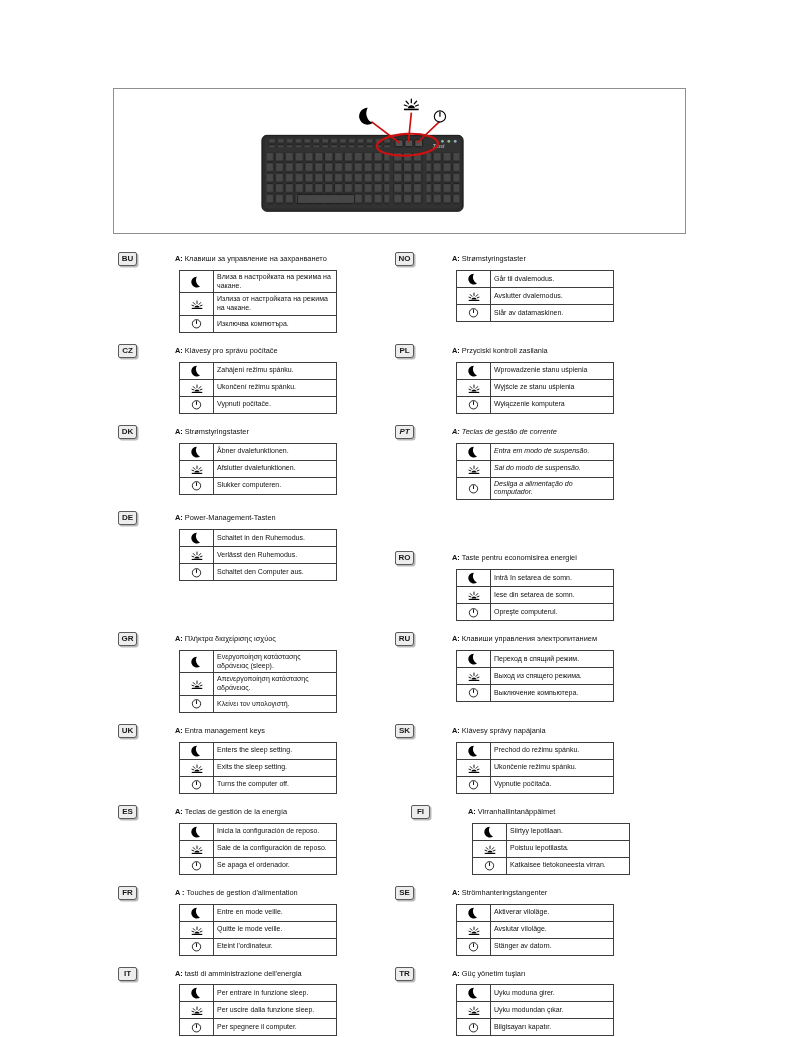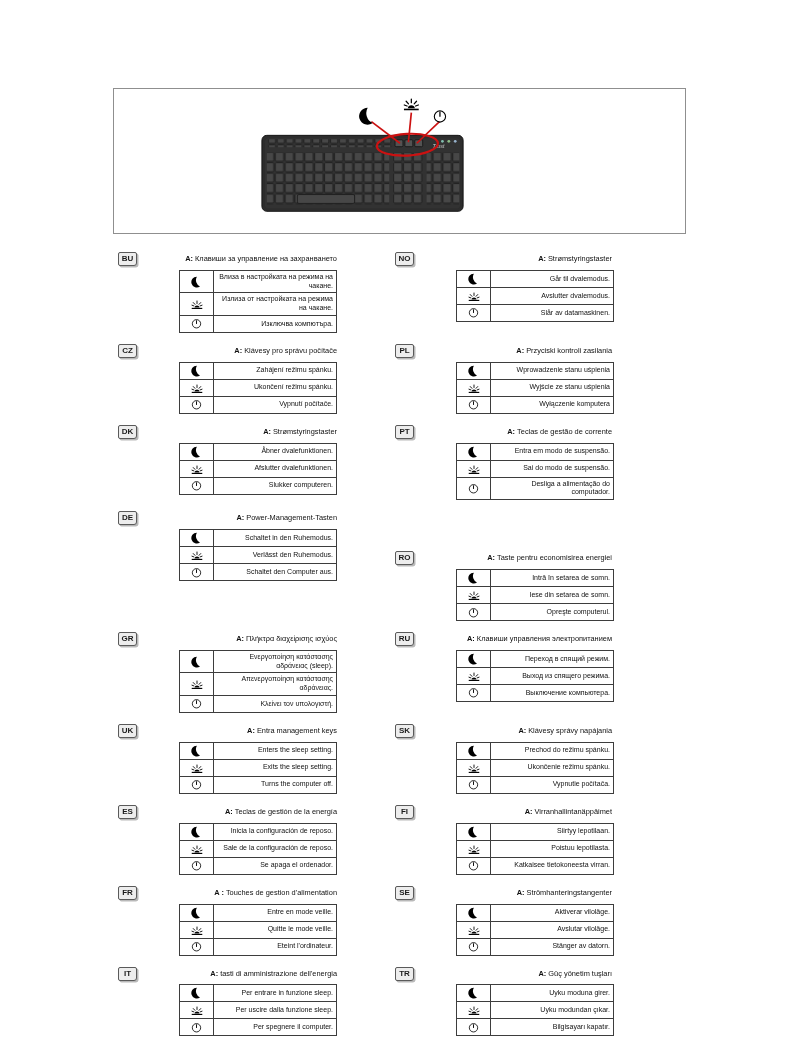--- a/index.html
+++ b/index.html
@@ -20,21 +20,21 @@
     display:grid;grid-template-columns:219px 217px;column-gap:58px;
     align-items:start;
   }
   .lang-section{position:relative;margin-bottom:9px;}
   .lang-tag{
     position:absolute;left:0;top:2px;width:17px;height:12px;
     background:#ededed;border:1px solid #5a5a5a;border-radius:2px 2px 3px 2px;
     font-size:8px;font-weight:bold;line-height:12px;text-align:center;color:#1a1a1a;
     box-shadow:1.5px 1.5px 0 #b9b9b9;
   }
-  .lang-body{margin-left:57px;padding-top:5px;text-align:right;}
+  .lang-body{margin-left:57px;padding-top:5px;}
   .lang-header{font-size:7.4px;line-height:1.2;margin-bottom:6px;color:#101010;}
   .lang-header b{font-weight:bold;margin-right:2px;}
   .action-table{border-collapse:collapse;margin-left:4px;width:158px;table-layout:fixed;}
   .action-table td{
     border:1px solid #3d3d3d;font-size:7px;line-height:1.25;
     padding:2px 3px;vertical-align:middle;color:#101010;
   }
   .action-table td.txt-cell{height:12px;}
   .icon-cell{width:27px;text-align:center;padding:1px 2px;}
   .tbl-icn{display:inline-block;vertical-align:middle;}
@@ -499,21 +499,21 @@
           <svg class="tbl-icn power" viewBox="0 0 20 20">
                   <use href="#icn-power"></use>
                 </svg>
         </td>
         <td class="txt-cell">Wyłączenie komputera</td>
       </tr>
           </tbody>
         </table>
       </div>
     </section>
-    <section class="lang-section" style="grid-area: 3 / 2;">
+    <section class="lang-section" style="grid-area: 3 / 2; font-style: italic;">
       <span class="lang-tag">PT</span>
       <div class="lang-body">
         <div class="lang-header">
           <b>A:</b><span>Teclas de gestão de corrente</span>
         </div>
         <table class="action-table">
           <tbody>
       <tr>
         <td class="icon-cell">
           <svg class="tbl-icn moon" viewBox="0 0 20 20">
@@ -643,21 +643,21 @@
           <svg class="tbl-icn power" viewBox="0 0 20 20">
                   <use href="#icn-power"></use>
                 </svg>
         </td>
         <td class="txt-cell">Выключение компьютера.</td>
       </tr>
           </tbody>
         </table>
       </div>
     </section>
-    <section class="lang-section" style="grid-area: 7 / 2;">
+    <section class="lang-section" style="grid-area: 7 / 2; margin-left: 16px;">
       <span class="lang-tag">FI</span>
       <div class="lang-body">
         <div class="lang-header">
           <b>A:</b><span>Virranhallintanäppäimet</span>
         </div>
         <table class="action-table">
           <tbody>
       <tr>
         <td class="icon-cell">
           <svg class="tbl-icn moon" viewBox="0 0 20 20">

